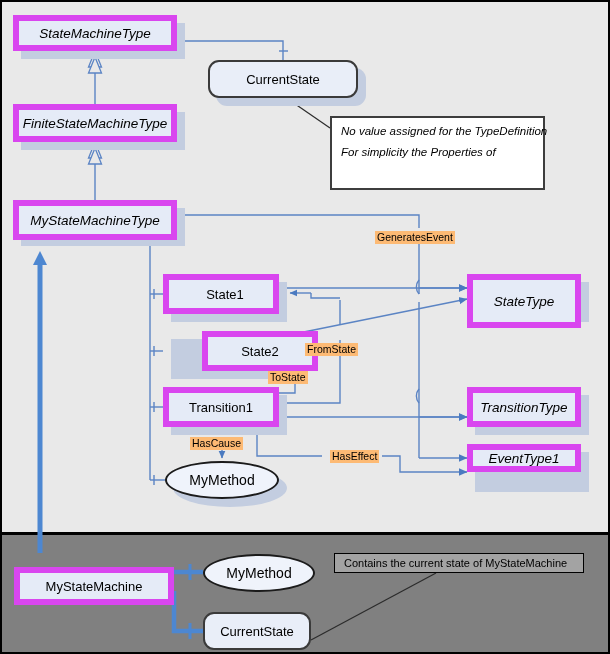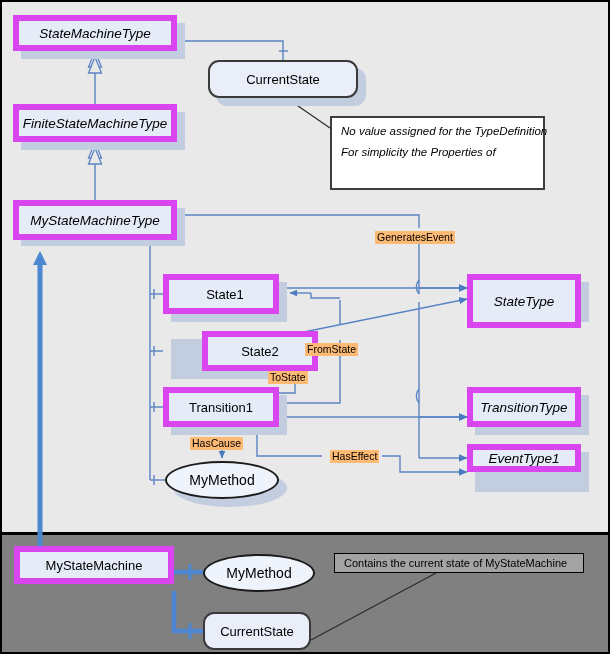--- a/index.html
+++ b/index.html
@@ -210,21 +210,21 @@
         <span>StateType</span>
       </div>
       <div class="shadow" style="left: 475px; top: 395px; width: 114px; height: 40px;"></div>
       <div class="node rect it" style="left: 467px; top: 387px; width: 114px; height: 40px;">
         <span>TransitionType</span>
       </div>
       <div class="shadow" style="left: 475px; top: 452px; width: 114px; height: 40px;"></div>
       <div class="node rect it" style="left: 467px; top: 444px; width: 114px; height: 28px;">
         <span>EventType1</span>
       </div>
-      <div class="node rect" style="left: 14px; top: 546px; width: 160px; height: 38px;">
+      <div class="node rect" style="left: 14px; top: 567px; width: 160px; height: 38px;">
         <span>MyStateMachine</span>
       </div>
       <div class="node ellipse" style="left: 203px; top: 554px; width: 112px; height: 38px;">
         <span>MyMethod</span>
       </div>
       <div class="node rounded" style="left: 203px; top: 612px; width: 108px; height: 38px;">
         <span>CurrentState</span>
       </div>
     </div>
 

